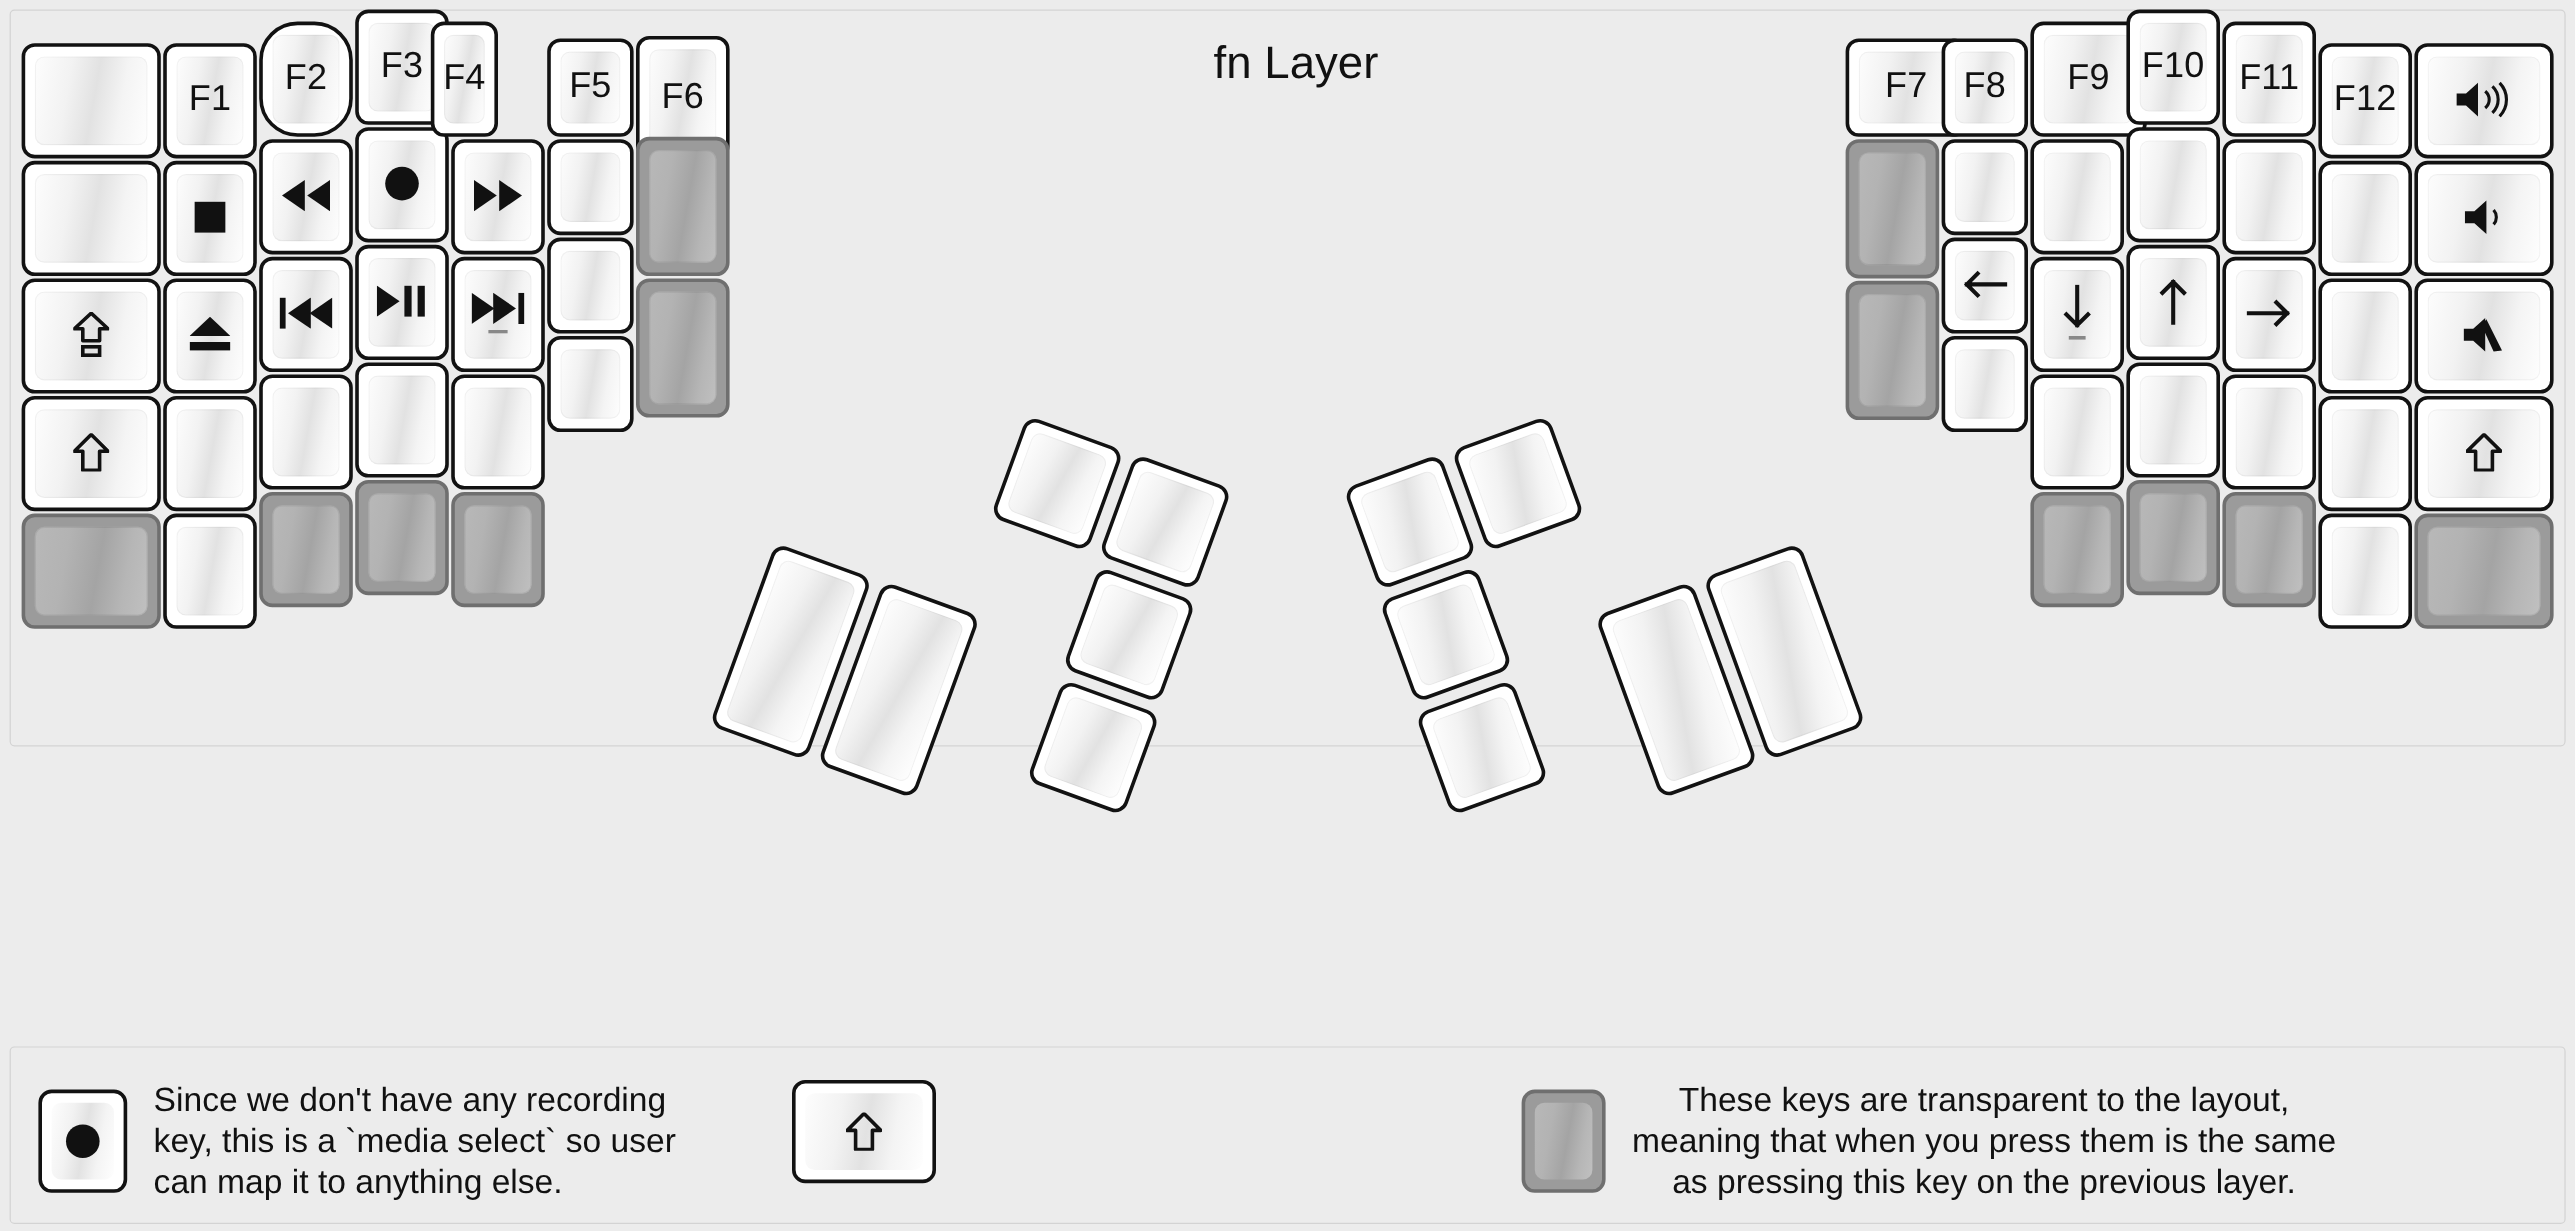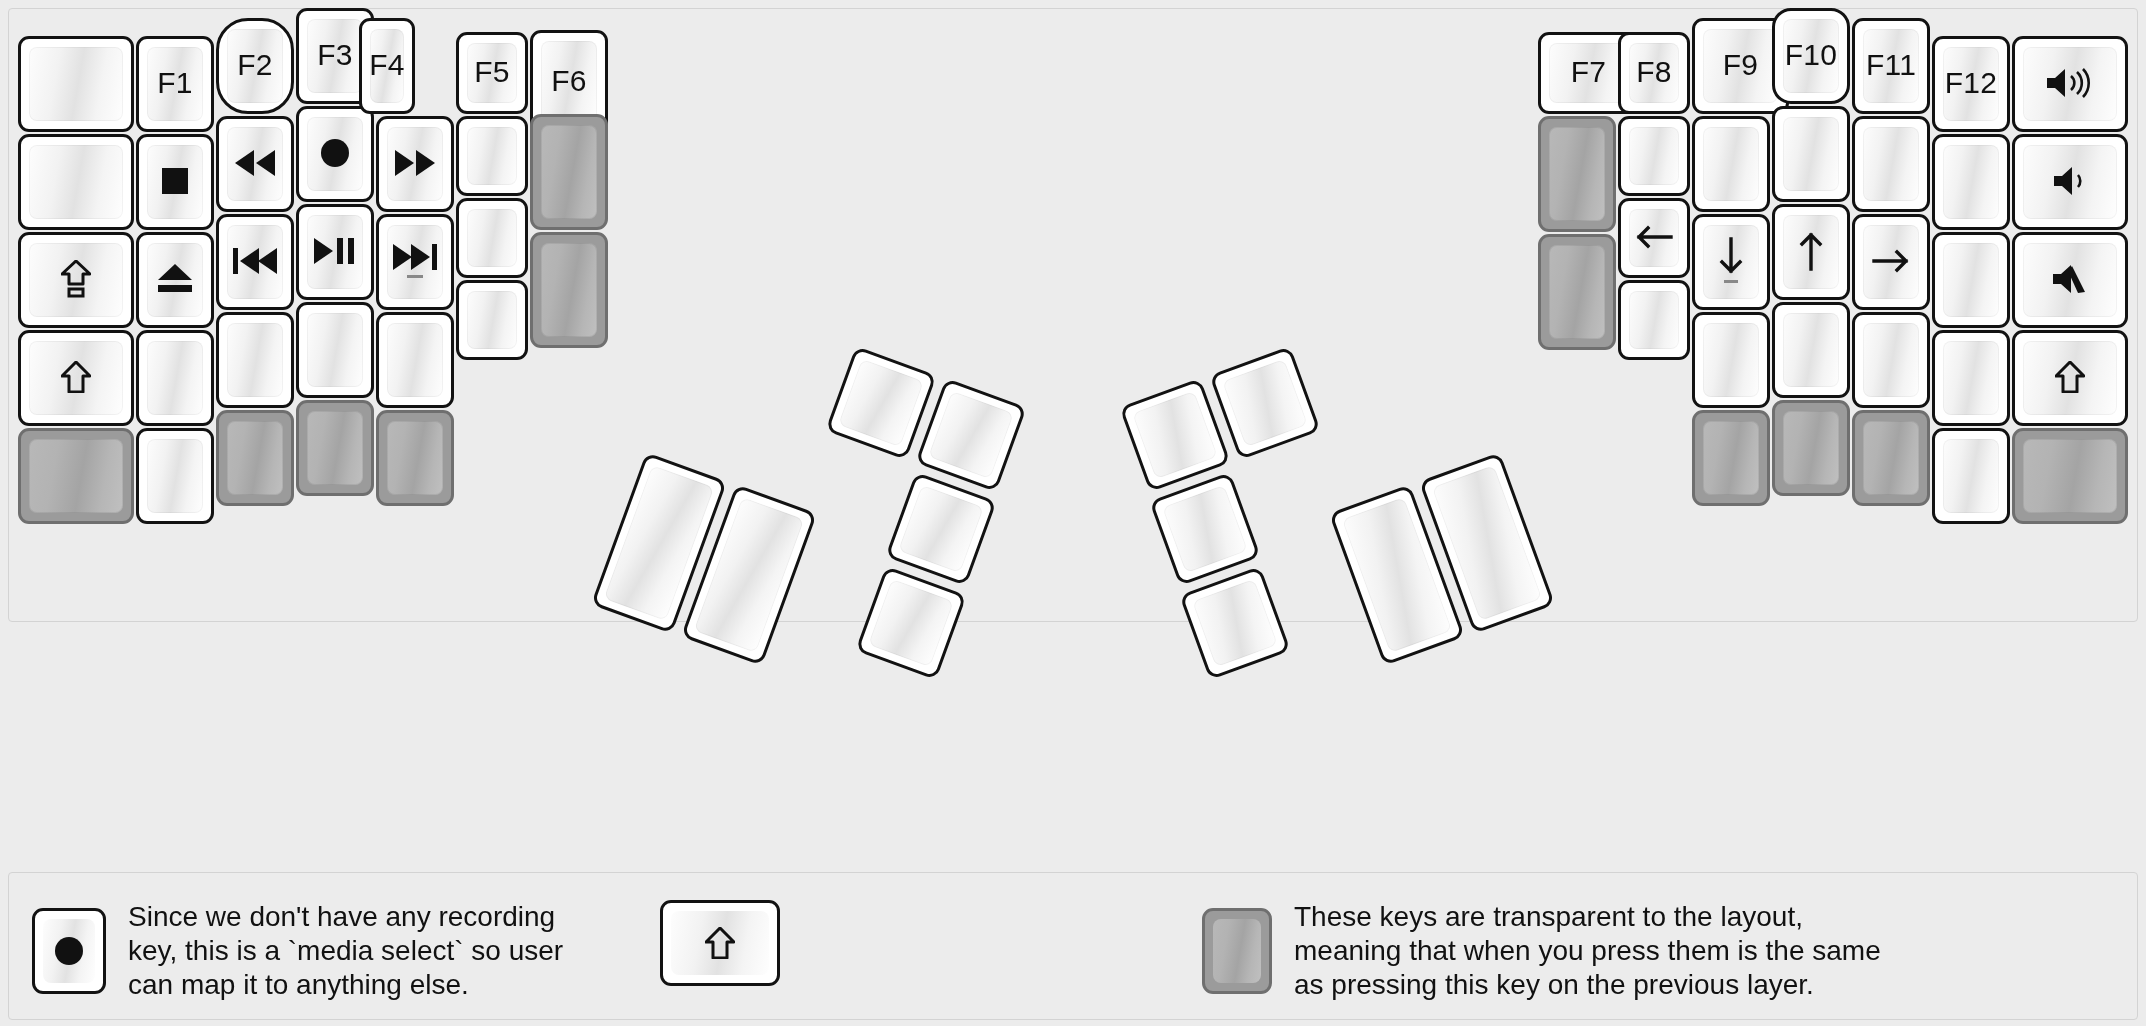--- a/index.html
+++ b/index.html
@@ -100,20 +100,21 @@
   }
   svg{display:block;}
 </style>
 </head>
 <body>
 
 <div id="root">
 
   <div class="panel" id="board-panel"></div>
 
+  <div id="title">fn Layer</div>
 
   <div id="keys-layer">
       <div class="key" style="left: 18px; top: 36px; width: 116px; height: 96px;">
         <div class="cap"></div>
         <div class="lbl"></div>
       </div>
       <div class="key" style="left: 18px; top: 134px; width: 116px; height: 96px;">
         <div class="cap"></div>
         <div class="lbl"></div>
       </div>
@@ -338,21 +339,21 @@
         </div>
       </div>
       <div class="key" style="left: 1692px; top: 312px; width: 78px; height: 96px;">
         <div class="cap"></div>
         <div class="lbl"></div>
       </div>
       <div class="key trans" style="left: 1692px; top: 410px; width: 78px; height: 96px;">
         <div class="cap"></div>
         <div class="lbl"></div>
       </div>
-      <div class="key" style="left: 1772px; top: 8px; width: 78px; height: 96px; border-radius: 19px;">
+      <div class="key" style="left: 1772px; top: 8px; width: 78px; height: 96px;">
         <div class="cap"></div>
         <div class="lbl">F10</div>
       </div>
       <div class="key" style="left: 1772px; top: 106px; width: 78px; height: 96px;">
         <div class="cap"></div>
         <div class="lbl"></div>
       </div>
       <div class="key" style="left: 1772px; top: 204px; width: 78px; height: 96px;">
         <div class="cap"></div>
         <div class="lbl glyph">
@@ -522,21 +523,21 @@
       <div class="legend-item" style="left: 660px;">
         <div class="legend-key" style="width: 120px; height: 86px;">
           <div class="cap"></div>
           <div class="lbl">
             <svg width="30" height="32" viewBox="0 0 30 32" fill="#111">
               <path d="M15 1 L29 15 L22 15 L22 31 L8 31 L8 15 L1 15 Z" fill="none" stroke="#111" stroke-width="3" stroke-linejoin="round"></path>
             </svg>
           </div>
         </div>
       </div>
-      <div class="legend-item" style="left: 1202px;">
+      <div class="legend-item" style="left: 1268px; text-align: center;">
         <div class="legend-key trans" style="width: 70px; height: 86px;">
           <div class="cap"></div>
           <div class="lbl"></div>
         </div>
         <div class="legend-text">These keys are transparent to the layout,
 meaning that when you press them is the same
 as pressing this key on the previous layer.</div>
       </div>
     </div>
 

